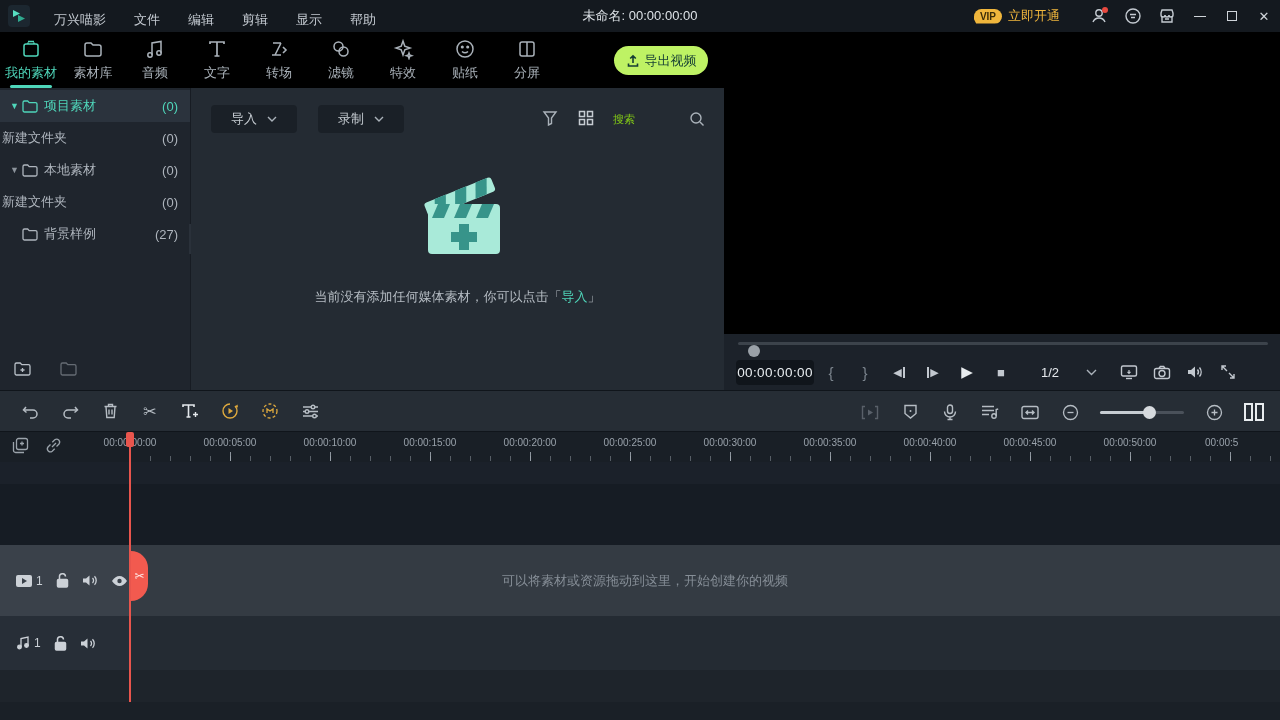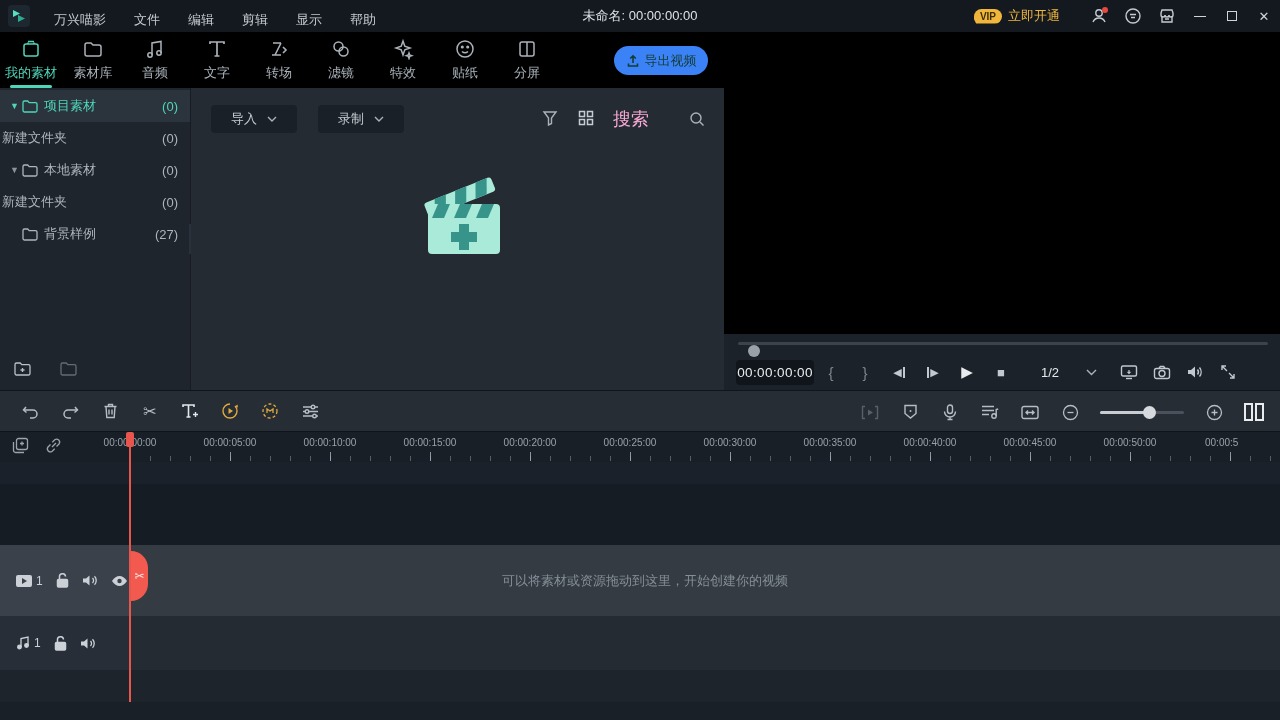--- a/index.html
+++ b/index.html
@@ -33,21 +33,21 @@
 
   
   #tabbar { left:0; top:32px; width:724px; height:56px; background:#000000;
     display:flex; align-items:stretch; }
   .tab { width:62px; display:flex; flex-direction:column; align-items:center;
     justify-content:center; gap:4px; color:#aab2ba; font-size:13px; position:relative; }
   .tab.active { color:#4fd6ba; }
   .tab.active::after { content:""; position:absolute; left:10px; right:10px; bottom:0;
     height:3px; background:#4fd6ba; border-radius:2px; }
   #export-btn { position:absolute; left:614px; top:46px; width:94px; height:29px;
-    background:#3b82f6; color:#143d34; border-radius:15px; display:flex; gap:5px;
+    background:#bef264; color:#143d34; border-radius:15px; display:flex; gap:5px;
     align-items:center; justify-content:center; font-size:13px; }
 
   
   #sidebar { left:0; top:88px; width:190px; height:302px; background:#1f252d; }
   .sb-row { height:32px; display:flex; align-items:center; color:#aeb5bd; font-size:13px; }
   .sb-row.active { background:#2b333d; color:#4fd6ba; }
   .sb-caret { width:10px; margin-left:10px; font-size:9px; color:#8b939b; }
   .sb-row.active .sb-caret { color:#4fd6ba; }
   .sb-folder { width:20px; margin-left:2px; }
   .sb-label { margin-left:2px; flex:1; }
@@ -60,21 +60,21 @@
     border-radius:0 4px 4px 0; display:flex; align-items:center; justify-content:center;
     color:#9aa2aa; font-size:8px; }
 
   
   #media-panel { left:191px; top:88px; width:533px; height:302px; background:#242b33; }
   .drop-btn { position:absolute; top:17px; height:28px; background:#1a2027; border-radius:4px;
     color:#c6ccd2; font-size:13px; display:flex; align-items:center; justify-content:center; gap:10px; }
   .mt-ico { position:absolute; top:22px; color:#aab2ba; }
   #search-box { position:absolute; left:418px; top:17px; width:100px; height:28px;
     display:flex; align-items:center; justify-content:space-between; padding:0 4px; }
-  #search-ph { color:#f9a8d4; font-size:18px; }
+  #search-ph { color:#84cc16; font-size:11px; }
   #empty-state { position:absolute; left:0; top:72px; width:533px; text-align:center; }
   #clap-wrap { display:flex; justify-content:center; margin-bottom:26px; }
   .es-line { color:#b6bdc4; font-size:13px; line-height:21px; }
   .es-link { color:#4fd6ba; }
 
   
   #preview { left:724px; top:32px; width:556px; height:302px; background:#000; }
   #preview-hint { position:absolute; left:724px; top:176px; width:556px; text-align:center;
     color:#5d666e; font-size:13px; }
   #preview-bottom { left:724px; top:334px; width:556px; height:56px; background:#1c222a; }
@@ -365,20 +365,23 @@
             <polygon points="78,40 90,40 84,55 72,55" fill="#37948a"></polygon>
             <circle cx="29" cy="48" r="4" fill="#eef9f5"></circle>
           </g>
           <rect x="24" y="44" width="72" height="50" rx="4" fill="#a9ead9"></rect>
           <polygon points="34,44 46,44 40,58 28,58" fill="#37948a"></polygon>
           <polygon points="56,44 68,44 62,58 50,58" fill="#37948a"></polygon>
           <polygon points="78,44 90,44 84,58 72,58" fill="#37948a"></polygon>
           <path d="M55 64h10v8h8v10h-8v8H55v-8h-8V72h8z" fill="#37948a"></path>
         </svg>
       </div>
+      <div class="es-line">
+        <span>当前没有添加任何媒体素材，你可以点击「</span><span class="es-link">导入</span><span>」</span>
+      </div>
     </div>
   </div>
 
   <div id="preview" class="abs"></div>
 
   <div id="preview-bottom" class="abs">
     <div id="seekbar">
       <div id="seek-handle"></div>
     </div>
     <div id="pv-controls">

